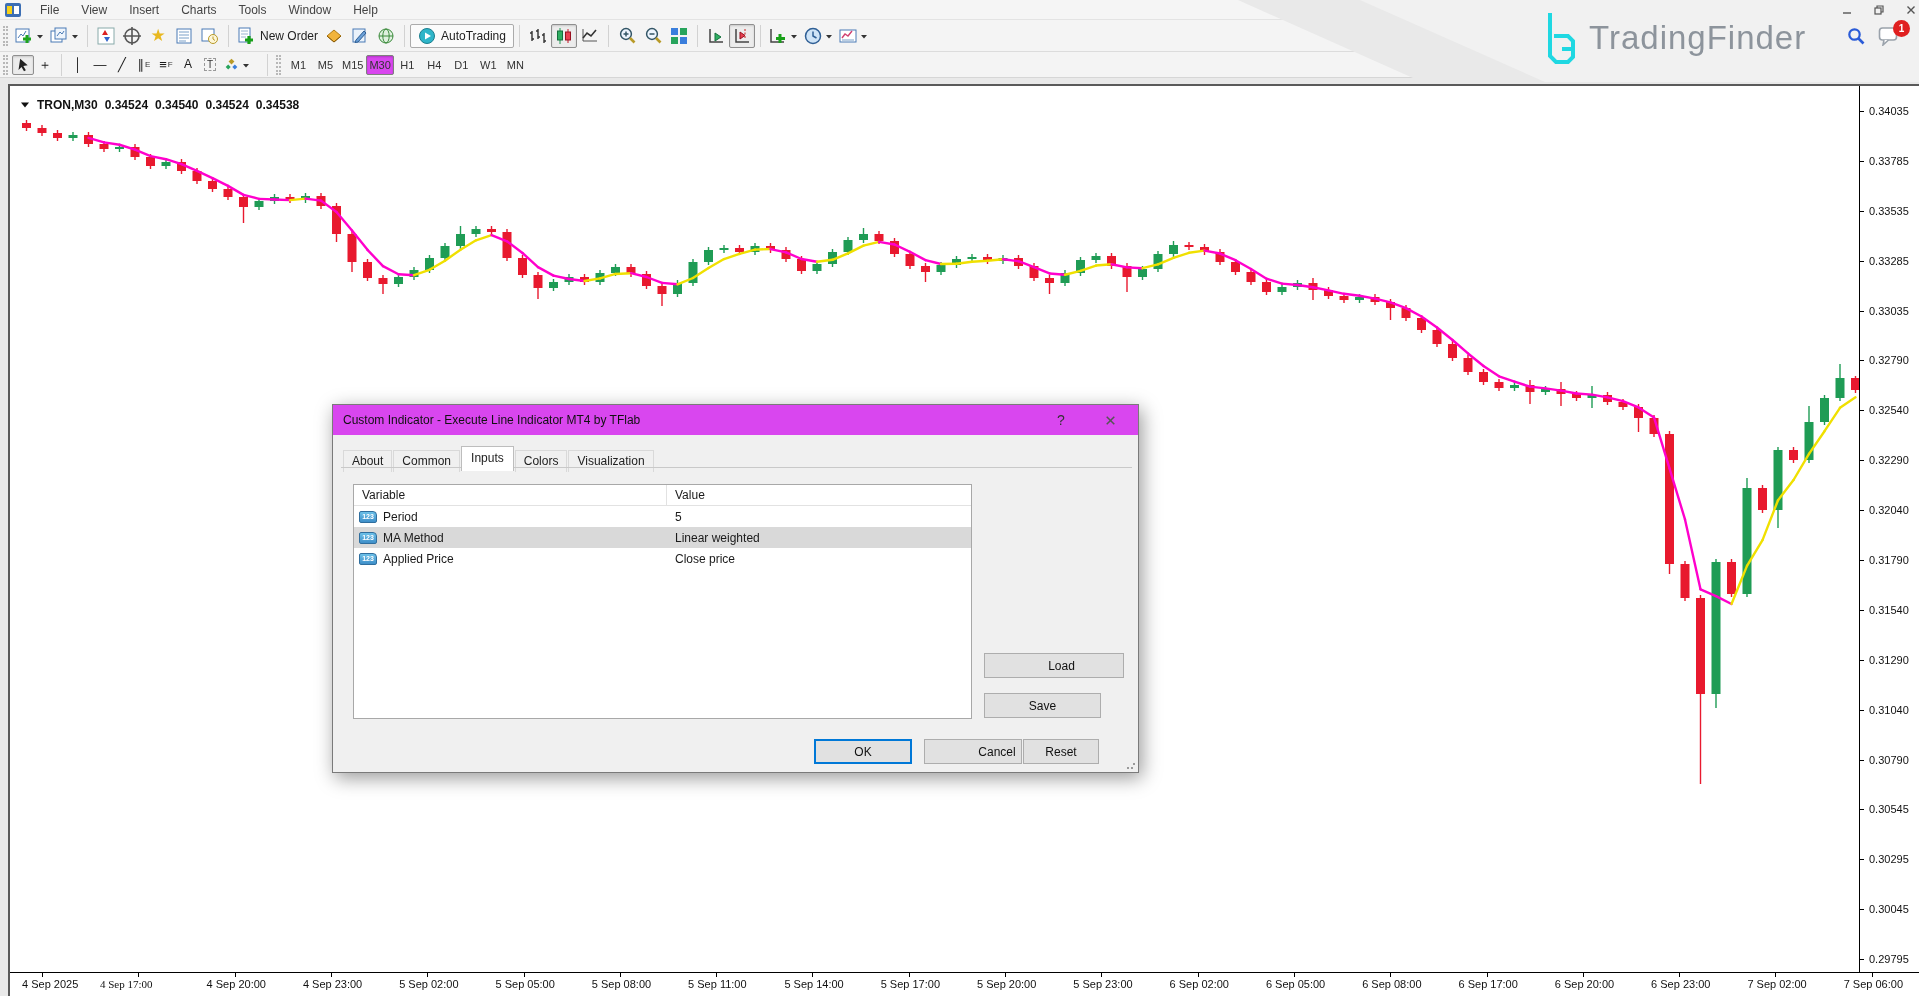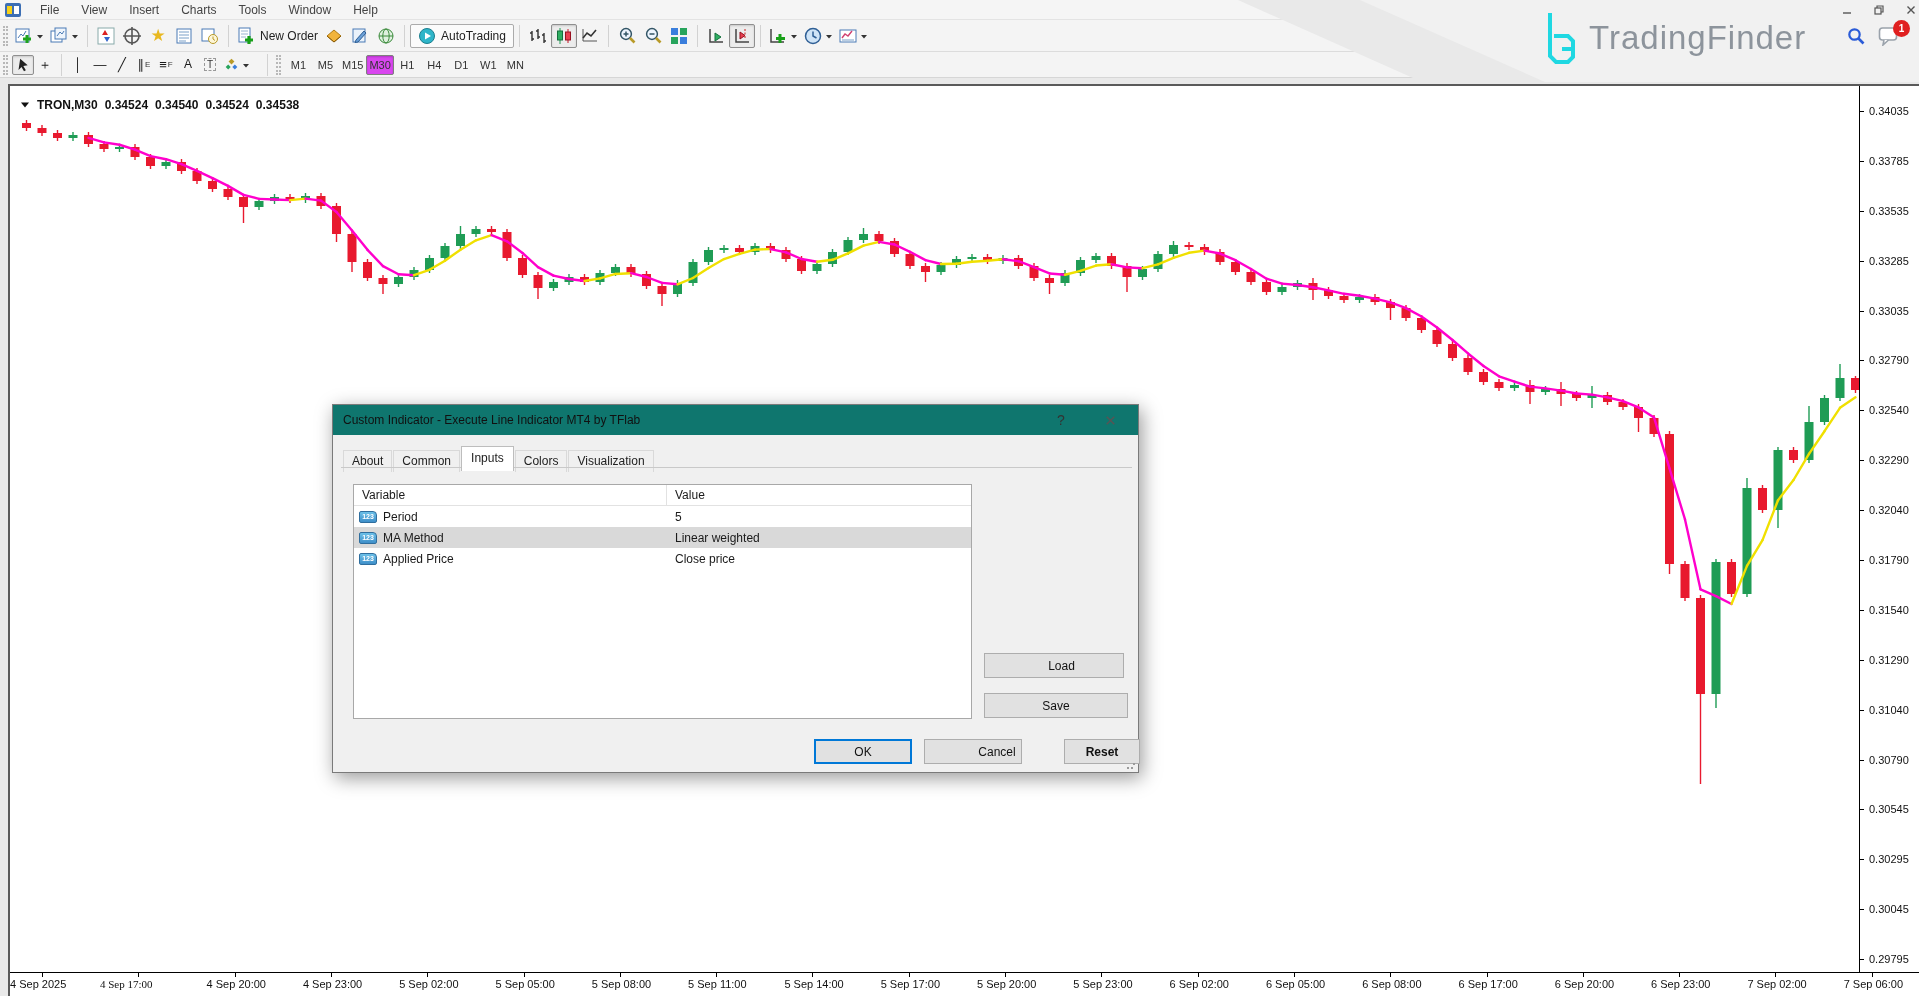--- a/index.html
+++ b/index.html
@@ -49,43 +49,43 @@
   .band2 { position:absolute; left:1300px; top:0; width:619px; height:82px; background:#f1f1f1; clip-path:polygon(60px 0, 619px 0, 619px 82px, 245px 82px); z-index:6; }
   .brand { position:absolute; left:1537px; top:10px; display:flex; align-items:center; gap:12px; z-index:8; }
   .brandtext { font-size:33px; color:#8d949c; letter-spacing:1px; }
   .winctl { position:absolute; left:1836px; top:2px; display:flex; gap:10px; z-index:9; }
   .winctl .wbtn { width:22px; height:16px; display:flex; align-items:center; justify-content:center; }
   .sitetools { position:absolute; left:1846px; top:26px; display:flex; gap:12px; z-index:9; }
   .badge { position:absolute; left:1893px; top:20px; width:17px; height:17px; border-radius:50%; background:#e02020; color:#fff; font-size:10px; font-weight:bold; display:flex; align-items:center; justify-content:center; z-index:10; }
 
   
   .dialog { position:absolute; left:332px; top:404px; width:807px; height:369px; background:#f0f0f0; border:1px solid #7a7a7a; box-shadow:3px 5px 18px rgba(0,0,0,.4); z-index:20; }
-  .dtitle { position:absolute; left:0; top:0; width:100%; height:30px; background:#0f766e; display:flex; align-items:center; }
+  .dtitle { position:absolute; left:0; top:0; width:100%; height:30px; background:#d946ef; display:flex; align-items:center; }
   .dtitle .txt { margin-left:10px; font-size:12px; color:#111; }
   .dhelp { position:absolute; right:62px; top:0; width:30px; height:30px; display:flex; align-items:center; justify-content:center; font-size:14px; color:#333; }
   .dclose { position:absolute; right:8px; top:0; width:40px; height:30px; display:flex; align-items:center; justify-content:center; font-size:14px; color:#333; }
   .tabs { position:absolute; left:10px; top:40px; display:flex; align-items:flex-end; }
   .tab { padding:3px 8px 4px; border:1px solid #d9d9d9; border-bottom:none; background:#f0f0f0; font-size:12px; color:#222; margin-right:1px; position:relative; top:2px; }
   .tab.active { background:#ffffff; border-color:#bdbdbd; padding:4px 9px 6px; top:1px; z-index:2; }
   .tabline { position:absolute; left:8px; top:62px; width:791px; height:1px; background:#c9c9c9; }
   .dtable { position:absolute; left:20px; top:79px; width:619px; height:235px; background:#ffffff; border:1px solid #a8a8a8; font-size:12px; }
   .dthead { display:flex; height:21px; border-bottom:1px solid #e2e2e2; align-items:center; }
   .dthead .c1 { width:313px; padding-left:8px; border-right:1px solid #e2e2e2; height:100%; display:flex; align-items:center; }
   .dthead .c2 { padding-left:8px; }
   .drow { display:flex; height:21px; align-items:center; }
   .drow .c1 { width:313px; padding-left:5px; display:flex; align-items:center; gap:6px; height:100%; }
   .drow .c2 { padding-left:8px; }
   .drow.sel { background:#d9d9d9; }
   .num123 { width:18px; height:12px; background:linear-gradient(180deg,#6cc0e8,#3f8fc9); border:1px solid #2f6e9e; border-radius:2px 4px 2px 2px; color:#fff; font-size:7px; font-weight:bold; display:flex; align-items:center; justify-content:center; }
   .dbtn { position:absolute; width:113px; height:25px; background:#e1e1e1; border:1px solid #adadad; font-size:12px; color:#111; display:flex; align-items:center; justify-content:center; }
   .dbtn.load { left:651px; top:248px; width:140px;padding-left:15px; }
-  .dbtn.save { left:651px; top:288px; width:144px; }
+  .dbtn.save { left:651px; top:288px; width:117px; }
   .dbtn.ok { left:481px; top:334px; width:98px; border:1px solid #0078d7; box-shadow:inset 0 0 0 1px #0078d7; }
   .dbtn.cancel { left:591px; top:334px; width:98px;padding-left:48px; }
-  .dbtn.reset { left:731px; top:334px; width:76px;font-weight:bold; }
+  .dbtn.reset { left:690px; top:334px; width:76px; }
   .grip { position:absolute; right:2px; bottom:2px; width:10px; height:10px; background:
     radial-gradient(circle at 2px 8px,#9a9a9a 1.2px,transparent 1.4px),
     radial-gradient(circle at 6px 8px,#9a9a9a 1.2px,transparent 1.4px),
     radial-gradient(circle at 8px 4px,#9a9a9a 1.2px,transparent 1.4px); }
 </style>
 </head>
 <body>
 
 <svg width="0" height="0" style="position:absolute">
   <defs>
@@ -847,21 +847,21 @@
       <div class="plabel" style="top: 723px;">0.30545</div>
       <div class="ptick" style="top: 773px;"></div>
       <div class="plabel" style="top: 773px;">0.30295</div>
       <div class="ptick" style="top: 823px;"></div>
       <div class="plabel" style="top: 823px;">0.30045</div>
       <div class="ptick" style="top: 873px;"></div>
       <div class="plabel" style="top: 873px;">0.29795</div>
     </div>
   <div class="taxis" id="taxis">
       <div class="ttick" style="left: 32px;"></div>
-      <div class="tlabel" style="left: 0; text-align: center;">4 Sep 2025</div>
+      <div class="tlabel" style="left: 12px; text-align: center;">4 Sep 2025</div>
       <div class="ttick" style="left: 128.3px;"></div>
       <div class="tlabel" style="left: 90px; font-family: Liberation Serif, serif;">4 Sep 17:00</div>
       <div class="ttick" style="left: 224.6px;"></div>
       <div class="tlabel" style="left: 196.6px;">4 Sep 20:00</div>
       <div class="ttick" style="left: 320.9px;"></div>
       <div class="tlabel" style="left: 292.9px;">4 Sep 23:00</div>
       <div class="ttick" style="left: 417.2px;"></div>
       <div class="tlabel" style="left: 389.2px;">5 Sep 02:00</div>
       <div class="ttick" style="left: 513.5px;"></div>
       <div class="tlabel" style="left: 485.5px;">5 Sep 05:00</div>

